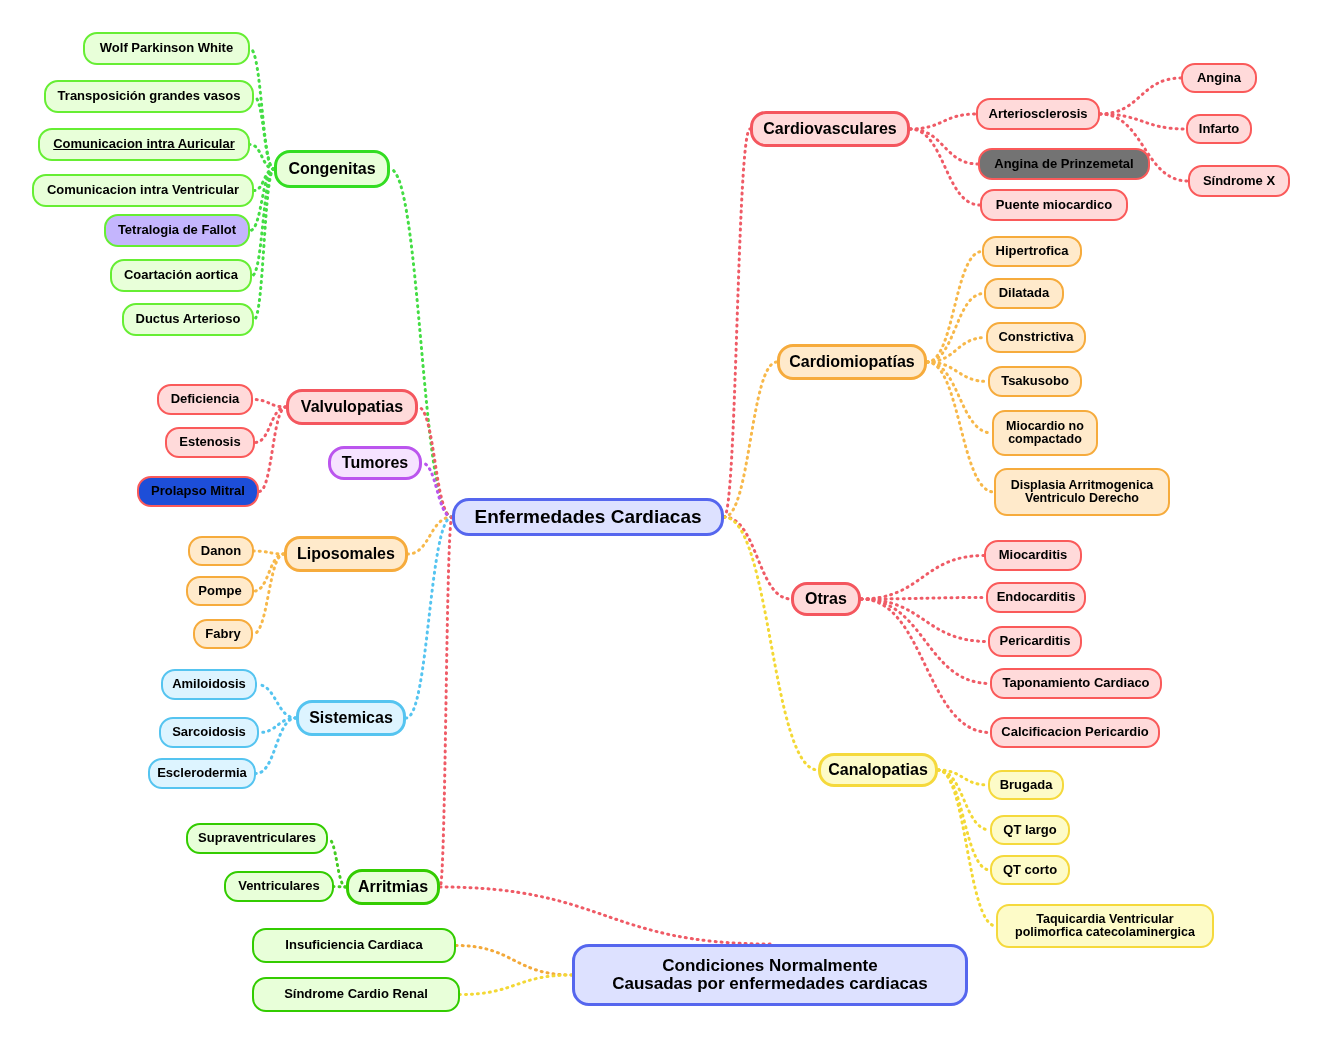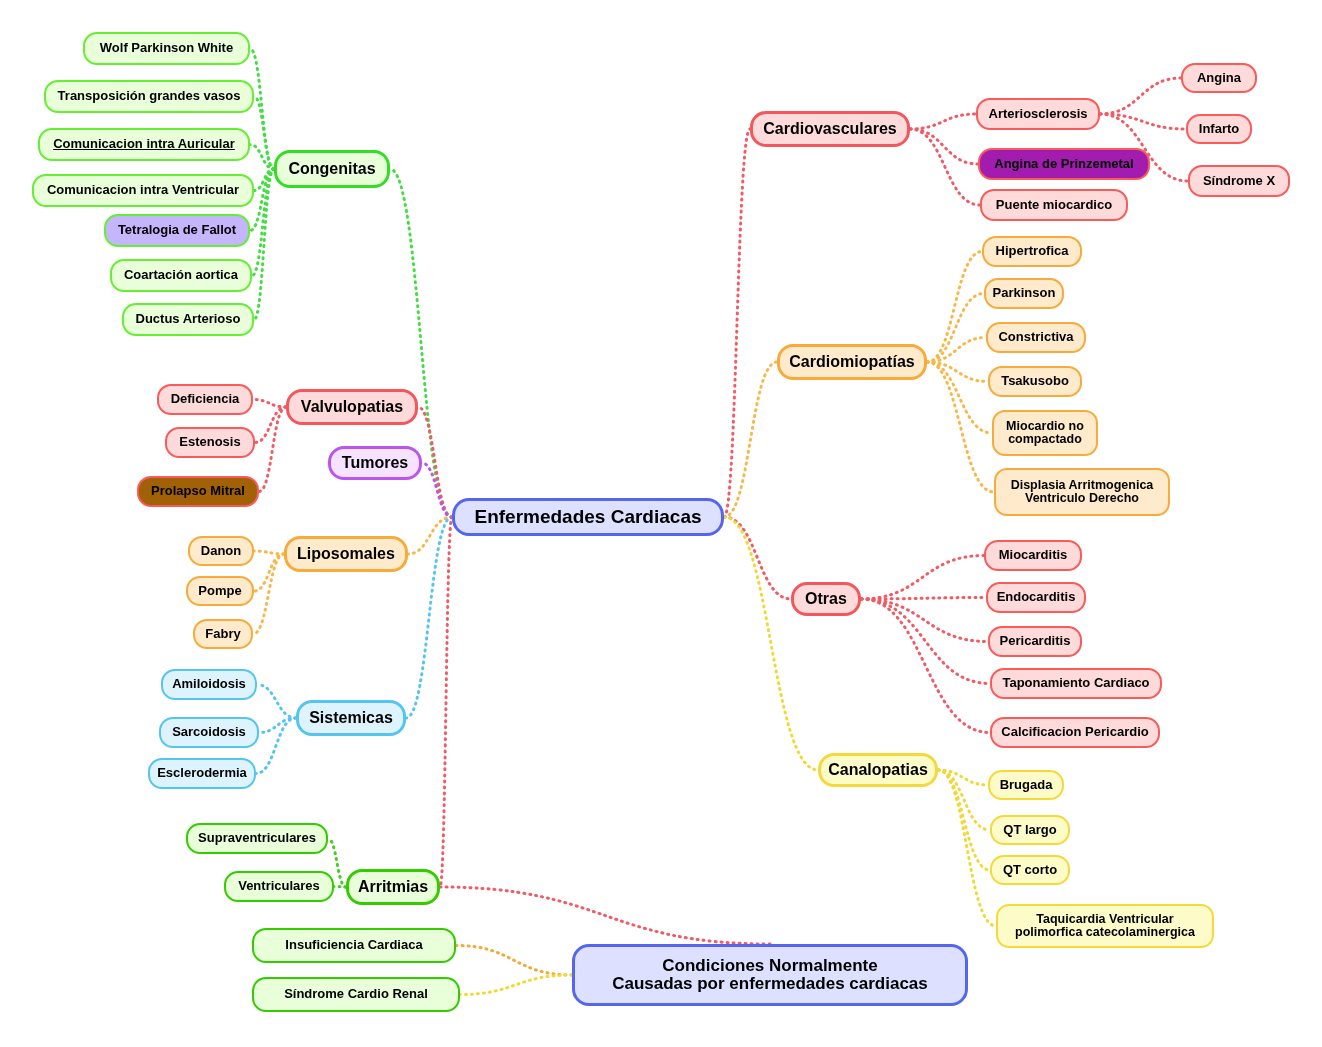--- a/index.html
+++ b/index.html
@@ -82,28 +82,28 @@
       <div class="node tier-branch" style="left: 274px; top: 150px; width: 116px; min-height: 38px; border-color: rgb(51, 221, 34); background: rgb(232, 255, 217);"><span>Congenitas</span></div>
       <div class="node tier-leaf" style="left: 83px; top: 32px; width: 167px; min-height: 33px; border-color: rgb(102, 238, 51); background: rgb(232, 255, 217);"><span>Wolf Parkinson White</span></div>
       <div class="node tier-leaf" style="left: 44px; top: 80px; width: 210px; min-height: 33px; border-color: rgb(102, 238, 51); background: rgb(232, 255, 217);"><span>Transposición grandes vasos</span></div>
       <div class="node tier-leaf" style="left: 38px; top: 128px; width: 212px; min-height: 33px; border-color: rgb(102, 238, 51); background: rgb(232, 255, 217); text-decoration: underline;"><span>Comunicacion intra Auricular</span></div>
       <div class="node tier-leaf" style="left: 32px; top: 174px; width: 222px; min-height: 33px; border-color: rgb(102, 238, 51); background: rgb(232, 255, 217);"><span>Comunicacion intra Ventricular</span></div>
       <div class="node tier-leaf" style="left: 104px; top: 214px; width: 146px; min-height: 33px; border-color: rgb(102, 238, 51); background: #c4b5fd;"><span>Tetralogia de Fallot</span></div>
       <div class="node tier-leaf" style="left: 110px; top: 259px; width: 142px; min-height: 33px; border-color: rgb(102, 238, 51); background: rgb(232, 255, 217);"><span>Coartación aortica</span></div>
       <div class="node tier-leaf" style="left: 122px; top: 303px; width: 132px; min-height: 33px; border-color: rgb(102, 238, 51); background: rgb(232, 255, 217);"><span>Ductus Arterioso</span></div>
       <div class="node tier-branch" style="left: 750px; top: 111px; width: 160px; min-height: 36px; border-color: rgb(244, 86, 94); background: rgb(255, 218, 218);"><span>Cardiovasculares</span></div>
       <div class="node tier-leaf" style="left: 976px; top: 98px; width: 124px; min-height: 32px; border-color: rgb(250, 90, 90); background: rgb(255, 218, 218);"><span>Arteriosclerosis</span></div>
-      <div class="node tier-leaf" style="left: 978px; top: 148px; width: 172px; min-height: 32px; border-color: rgb(250, 90, 90); background: #a21caf;"><span>Angina de Prinzemetal</span></div>
+      <div class="node tier-leaf" style="left: 978px; top: 148px; width: 172px; min-height: 32px; border-color: rgb(250, 90, 90); background: #737373;"><span>Angina de Prinzemetal</span></div>
       <div class="node tier-leaf" style="left: 980px; top: 189px; width: 148px; min-height: 32px; border-color: rgb(250, 90, 90); background: rgb(255, 218, 218);"><span>Puente miocardico</span></div>
       <div class="node tier-leaf" style="left: 1181px; top: 63px; width: 76px; min-height: 30px; border-color: rgb(250, 90, 90); background: rgb(255, 218, 218);"><span>Angina</span></div>
       <div class="node tier-leaf" style="left: 1186px; top: 114px; width: 66px; min-height: 30px; border-color: rgb(250, 90, 90); background: rgb(255, 218, 218);"><span>Infarto</span></div>
       <div class="node tier-leaf" style="left: 1188px; top: 165px; width: 102px; min-height: 32px; border-color: rgb(250, 90, 90); background: rgb(255, 218, 218);"><span>Síndrome X</span></div>
       <div class="node tier-branch" style="left: 777px; top: 344px; width: 150px; min-height: 36px; border-color: rgb(246, 171, 60); background: rgb(255, 234, 203);"><span>Cardiomiopatías</span></div>
       <div class="node tier-leaf" style="left: 982px; top: 236px; width: 100px; min-height: 31px; border-color: rgb(246, 171, 60); background: rgb(255, 234, 203);"><span>Hipertrofica</span></div>
-      <div class="node tier-leaf" style="left: 984px; top: 278px; width: 80px; min-height: 31px; border-color: rgb(246, 171, 60); background: rgb(255, 234, 203);"><span>Parkinson</span></div>
+      <div class="node tier-leaf" style="left: 984px; top: 278px; width: 80px; min-height: 31px; border-color: rgb(246, 171, 60); background: rgb(255, 234, 203);"><span>Dilatada</span></div>
       <div class="node tier-leaf" style="left: 986px; top: 322px; width: 100px; min-height: 31px; border-color: rgb(246, 171, 60); background: rgb(255, 234, 203);"><span>Constrictiva</span></div>
       <div class="node tier-leaf" style="left: 988px; top: 366px; width: 94px; min-height: 31px; border-color: rgb(246, 171, 60); background: rgb(255, 234, 203);"><span>Tsakusobo</span></div>
       <div class="node tier-leaf-sm" style="left: 992px; top: 410px; width: 106px; min-height: 46px; border-color: rgb(246, 171, 60); background: rgb(255, 234, 203);"><span>Miocardio no
 compactado</span></div>
       <div class="node tier-leaf-sm" style="left: 994px; top: 468px; width: 176px; min-height: 48px; border-color: rgb(246, 171, 60); background: rgb(255, 234, 203);"><span>Displasia Arritmogenica
 Ventriculo Derecho</span></div>
       <div class="node tier-branch" style="left: 791px; top: 582px; width: 70px; min-height: 34px; border-color: rgb(244, 86, 94); background: rgb(255, 218, 218);"><span>Otras</span></div>
       <div class="node tier-leaf" style="left: 984px; top: 540px; width: 98px; min-height: 31px; border-color: rgb(250, 90, 90); background: rgb(255, 218, 218);"><span>Miocarditis</span></div>
       <div class="node tier-leaf" style="left: 986px; top: 582px; width: 100px; min-height: 31px; border-color: rgb(250, 90, 90); background: rgb(255, 218, 218);"><span>Endocarditis</span></div>
       <div class="node tier-leaf" style="left: 988px; top: 626px; width: 94px; min-height: 31px; border-color: rgb(250, 90, 90); background: rgb(255, 218, 218);"><span>Pericarditis</span></div>
@@ -111,21 +111,21 @@
       <div class="node tier-leaf" style="left: 990px; top: 717px; width: 170px; min-height: 31px; border-color: rgb(250, 90, 90); background: rgb(255, 218, 218);"><span>Calcificacion Pericardio</span></div>
       <div class="node tier-branch" style="left: 818px; top: 753px; width: 120px; min-height: 34px; border-color: rgb(245, 217, 60); background: rgb(253, 251, 200);"><span>Canalopatias</span></div>
       <div class="node tier-leaf" style="left: 988px; top: 770px; width: 76px; min-height: 30px; border-color: rgb(245, 217, 60); background: rgb(253, 251, 200);"><span>Brugada</span></div>
       <div class="node tier-leaf" style="left: 990px; top: 815px; width: 80px; min-height: 30px; border-color: rgb(245, 217, 60); background: rgb(253, 251, 200);"><span>QT largo</span></div>
       <div class="node tier-leaf" style="left: 990px; top: 855px; width: 80px; min-height: 30px; border-color: rgb(245, 217, 60); background: rgb(253, 251, 200);"><span>QT corto</span></div>
       <div class="node tier-leaf-sm" style="left: 996px; top: 904px; width: 218px; min-height: 44px; border-color: rgb(245, 217, 60); background: rgb(253, 251, 200);"><span>Taquicardia Ventricular
 polimorfica catecolaminergica</span></div>
       <div class="node tier-branch" style="left: 286px; top: 389px; width: 132px; min-height: 36px; border-color: rgb(244, 86, 94); background: rgb(255, 218, 218);"><span>Valvulopatias</span></div>
       <div class="node tier-leaf" style="left: 157px; top: 384px; width: 96px; min-height: 31px; border-color: rgb(250, 90, 90); background: rgb(255, 218, 218);"><span>Deficiencia</span></div>
       <div class="node tier-leaf" style="left: 165px; top: 427px; width: 90px; min-height: 31px; border-color: rgb(250, 90, 90); background: rgb(255, 218, 218);"><span>Estenosis</span></div>
-      <div class="node tier-leaf" style="left: 137px; top: 476px; width: 122px; min-height: 31px; border-color: rgb(250, 90, 90); background: #a16207;"><span>Prolapso Mitral</span></div>
+      <div class="node tier-leaf" style="left: 137px; top: 476px; width: 122px; min-height: 31px; border-color: rgb(250, 90, 90); background: #1d4ed8;"><span>Prolapso Mitral</span></div>
       <div class="node tier-branch" style="left: 328px; top: 446px; width: 94px; min-height: 34px; border-color: rgb(187, 85, 238); background: rgb(246, 227, 255);"><span>Tumores</span></div>
       <div class="node tier-branch" style="left: 284px; top: 536px; width: 124px; min-height: 36px; border-color: rgb(246, 171, 60); background: rgb(255, 234, 203);"><span>Liposomales</span></div>
       <div class="node tier-leaf" style="left: 188px; top: 536px; width: 66px; min-height: 30px; border-color: rgb(246, 171, 60); background: rgb(255, 234, 203);"><span>Danon</span></div>
       <div class="node tier-leaf" style="left: 186px; top: 576px; width: 68px; min-height: 30px; border-color: rgb(246, 171, 60); background: rgb(255, 234, 203);"><span>Pompe</span></div>
       <div class="node tier-leaf" style="left: 193px; top: 619px; width: 60px; min-height: 30px; border-color: rgb(246, 171, 60); background: rgb(255, 234, 203);"><span>Fabry</span></div>
       <div class="node tier-branch" style="left: 296px; top: 700px; width: 110px; min-height: 36px; border-color: rgb(85, 196, 240); background: rgb(221, 244, 255);"><span>Sistemicas</span></div>
       <div class="node tier-leaf" style="left: 161px; top: 669px; width: 96px; min-height: 31px; border-color: rgb(85, 196, 240); background: rgb(221, 244, 255);"><span>Amiloidosis</span></div>
       <div class="node tier-leaf" style="left: 159px; top: 717px; width: 100px; min-height: 31px; border-color: rgb(85, 196, 240); background: rgb(221, 244, 255);"><span>Sarcoidosis</span></div>
       <div class="node tier-leaf" style="left: 148px; top: 758px; width: 108px; min-height: 31px; border-color: rgb(85, 196, 240); background: rgb(221, 244, 255);"><span>Esclerodermia</span></div>
       <div class="node tier-branch" style="left: 346px; top: 869px; width: 94px; min-height: 36px; border-color: rgb(51, 204, 0); background: rgb(232, 255, 217);"><span>Arritmias</span></div>

